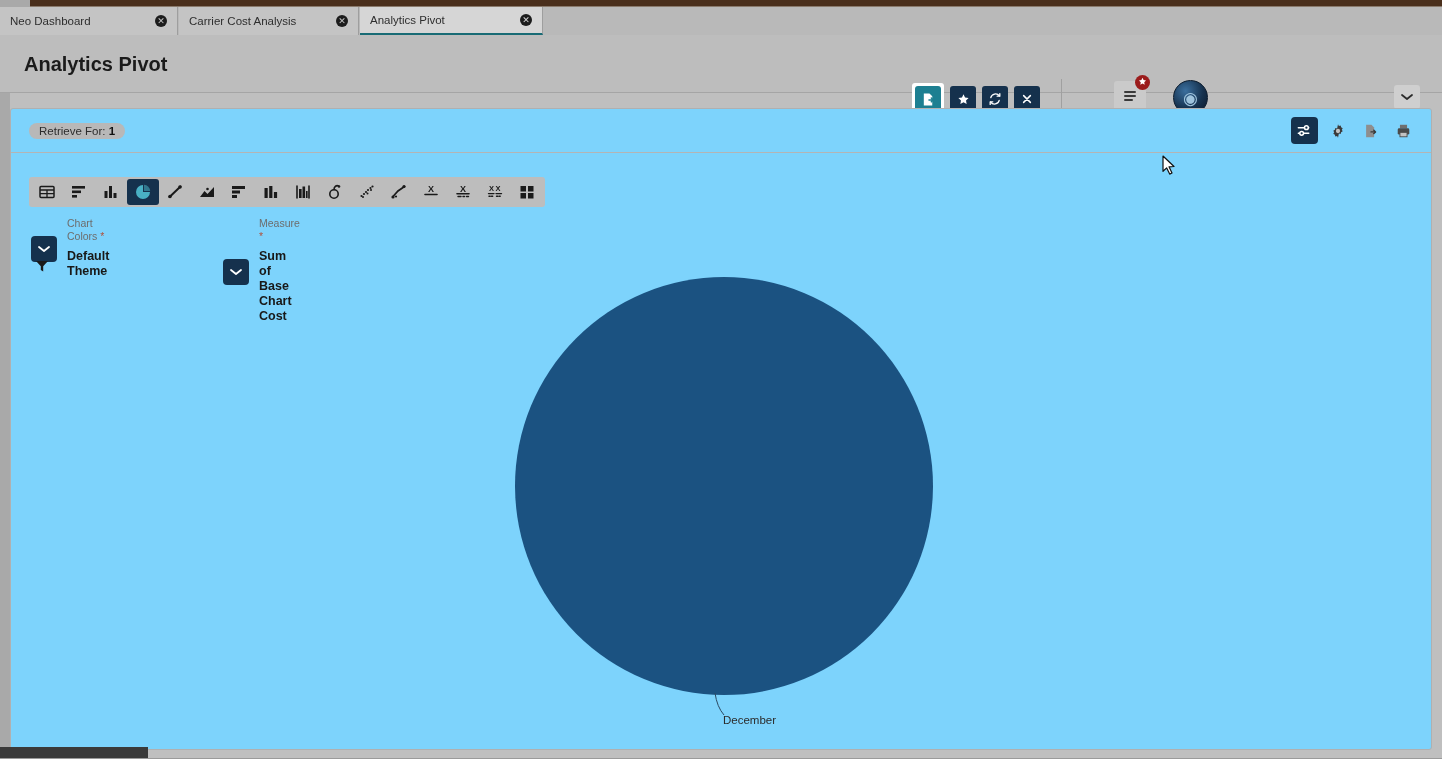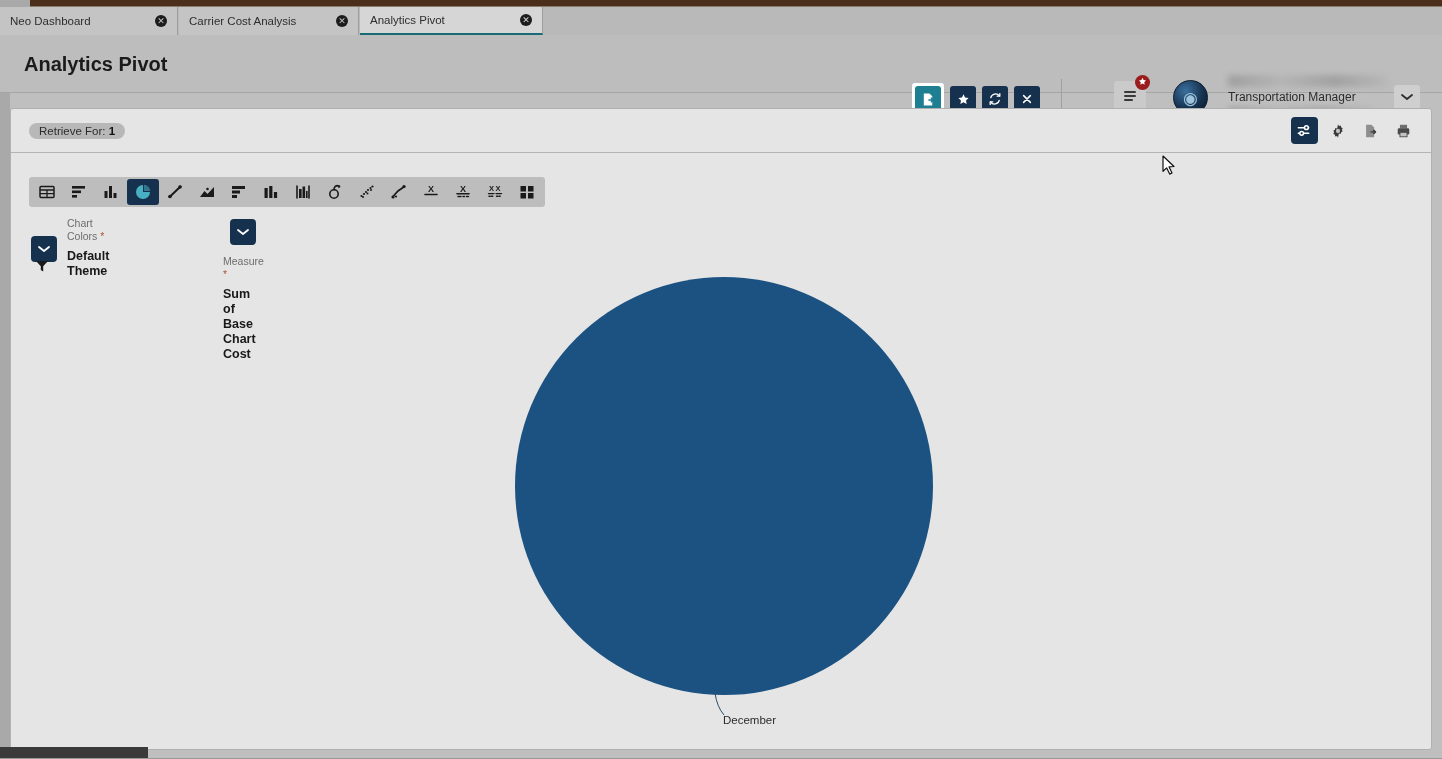--- a/index.html
+++ b/index.html
@@ -124,21 +124,21 @@
     width: 26px; height: 24px; border-radius: 3px;
     background: #cfcfcf;
     display: flex; align-items: center; justify-content: center;
     cursor: pointer;
   }
 
   
   .panel {
     position: absolute; left: 10px; top: 108px;
     width: 1422px; height: 642px;
-    background: #e5e5e5;
+    background: #7dd3fc;
     border: 1px solid #b0b0b0;
     border-radius: 3px;
   }
   .retrieve-row {
     position: absolute; left: 0; top: 0; width: 100%; height: 44px;
     border-bottom: 1px solid #b4b4b4;
   }
   .retrieve-pill {
     position: absolute; left: 18px; top: 14px;
     background: #b8b8b8; border-radius: 9px;
@@ -284,25 +284,20 @@
   <div class="notif-badge">
     <svg width="9" height="9" viewBox="0 0 16 16" style="vertical-align:-1px">
       <path d="M8 1.5l1.9 4 4.4.6-3.2 3.1.8 4.4L8 11.5l-3.9 2.1.8-4.4L1.7 6.1l4.4-.6z" fill="#fff"></path>
     </svg>
   </div>
 
   <div class="avatar">
     <span class="avatar-glyph">◉</span>
   </div>
 
-  <div class="userinfo">
-    <div class="user-blur-top"></div>
-    <div class="user-role">Transportation Manager</div>
-    <div class="user-blur-bot"></div>
-  </div>
 
   <div class="user-caret">
     <svg width="12" height="8" viewBox="0 0 12 8">
       <path d="M1 2l5 4 5-4" stroke="#2b2b2b" stroke-width="1.8" fill="none" stroke-linecap="round" stroke-linejoin="round"></path>
     </svg>
   </div>
 </div>
 
 <div class="left-edge"></div>
 
@@ -474,21 +469,21 @@
       </div>
       <div>
         <div class="sel-label">
           <span>Chart Colors</span>
           <span class="sel-req">*</span>
         </div>
         <div class="sel-value">Default Theme</div>
       </div>
     </div>
 
-    <div class="selector" style="left:192px;top:0;flex-direction:column;">
+    <div class="selector" style="left:192px;top:0;">
       <div class="sel-btn">
         <svg width="12" height="8" viewBox="0 0 12 8">
           <path d="M1 2l5 4 5-4" stroke="#fff" stroke-width="1.8" fill="none" stroke-linecap="round" stroke-linejoin="round"></path>
         </svg>
       </div>
       <div>
         <div class="sel-label">
           <span>Measure</span>
           <span class="sel-req">*</span>
         </div>

